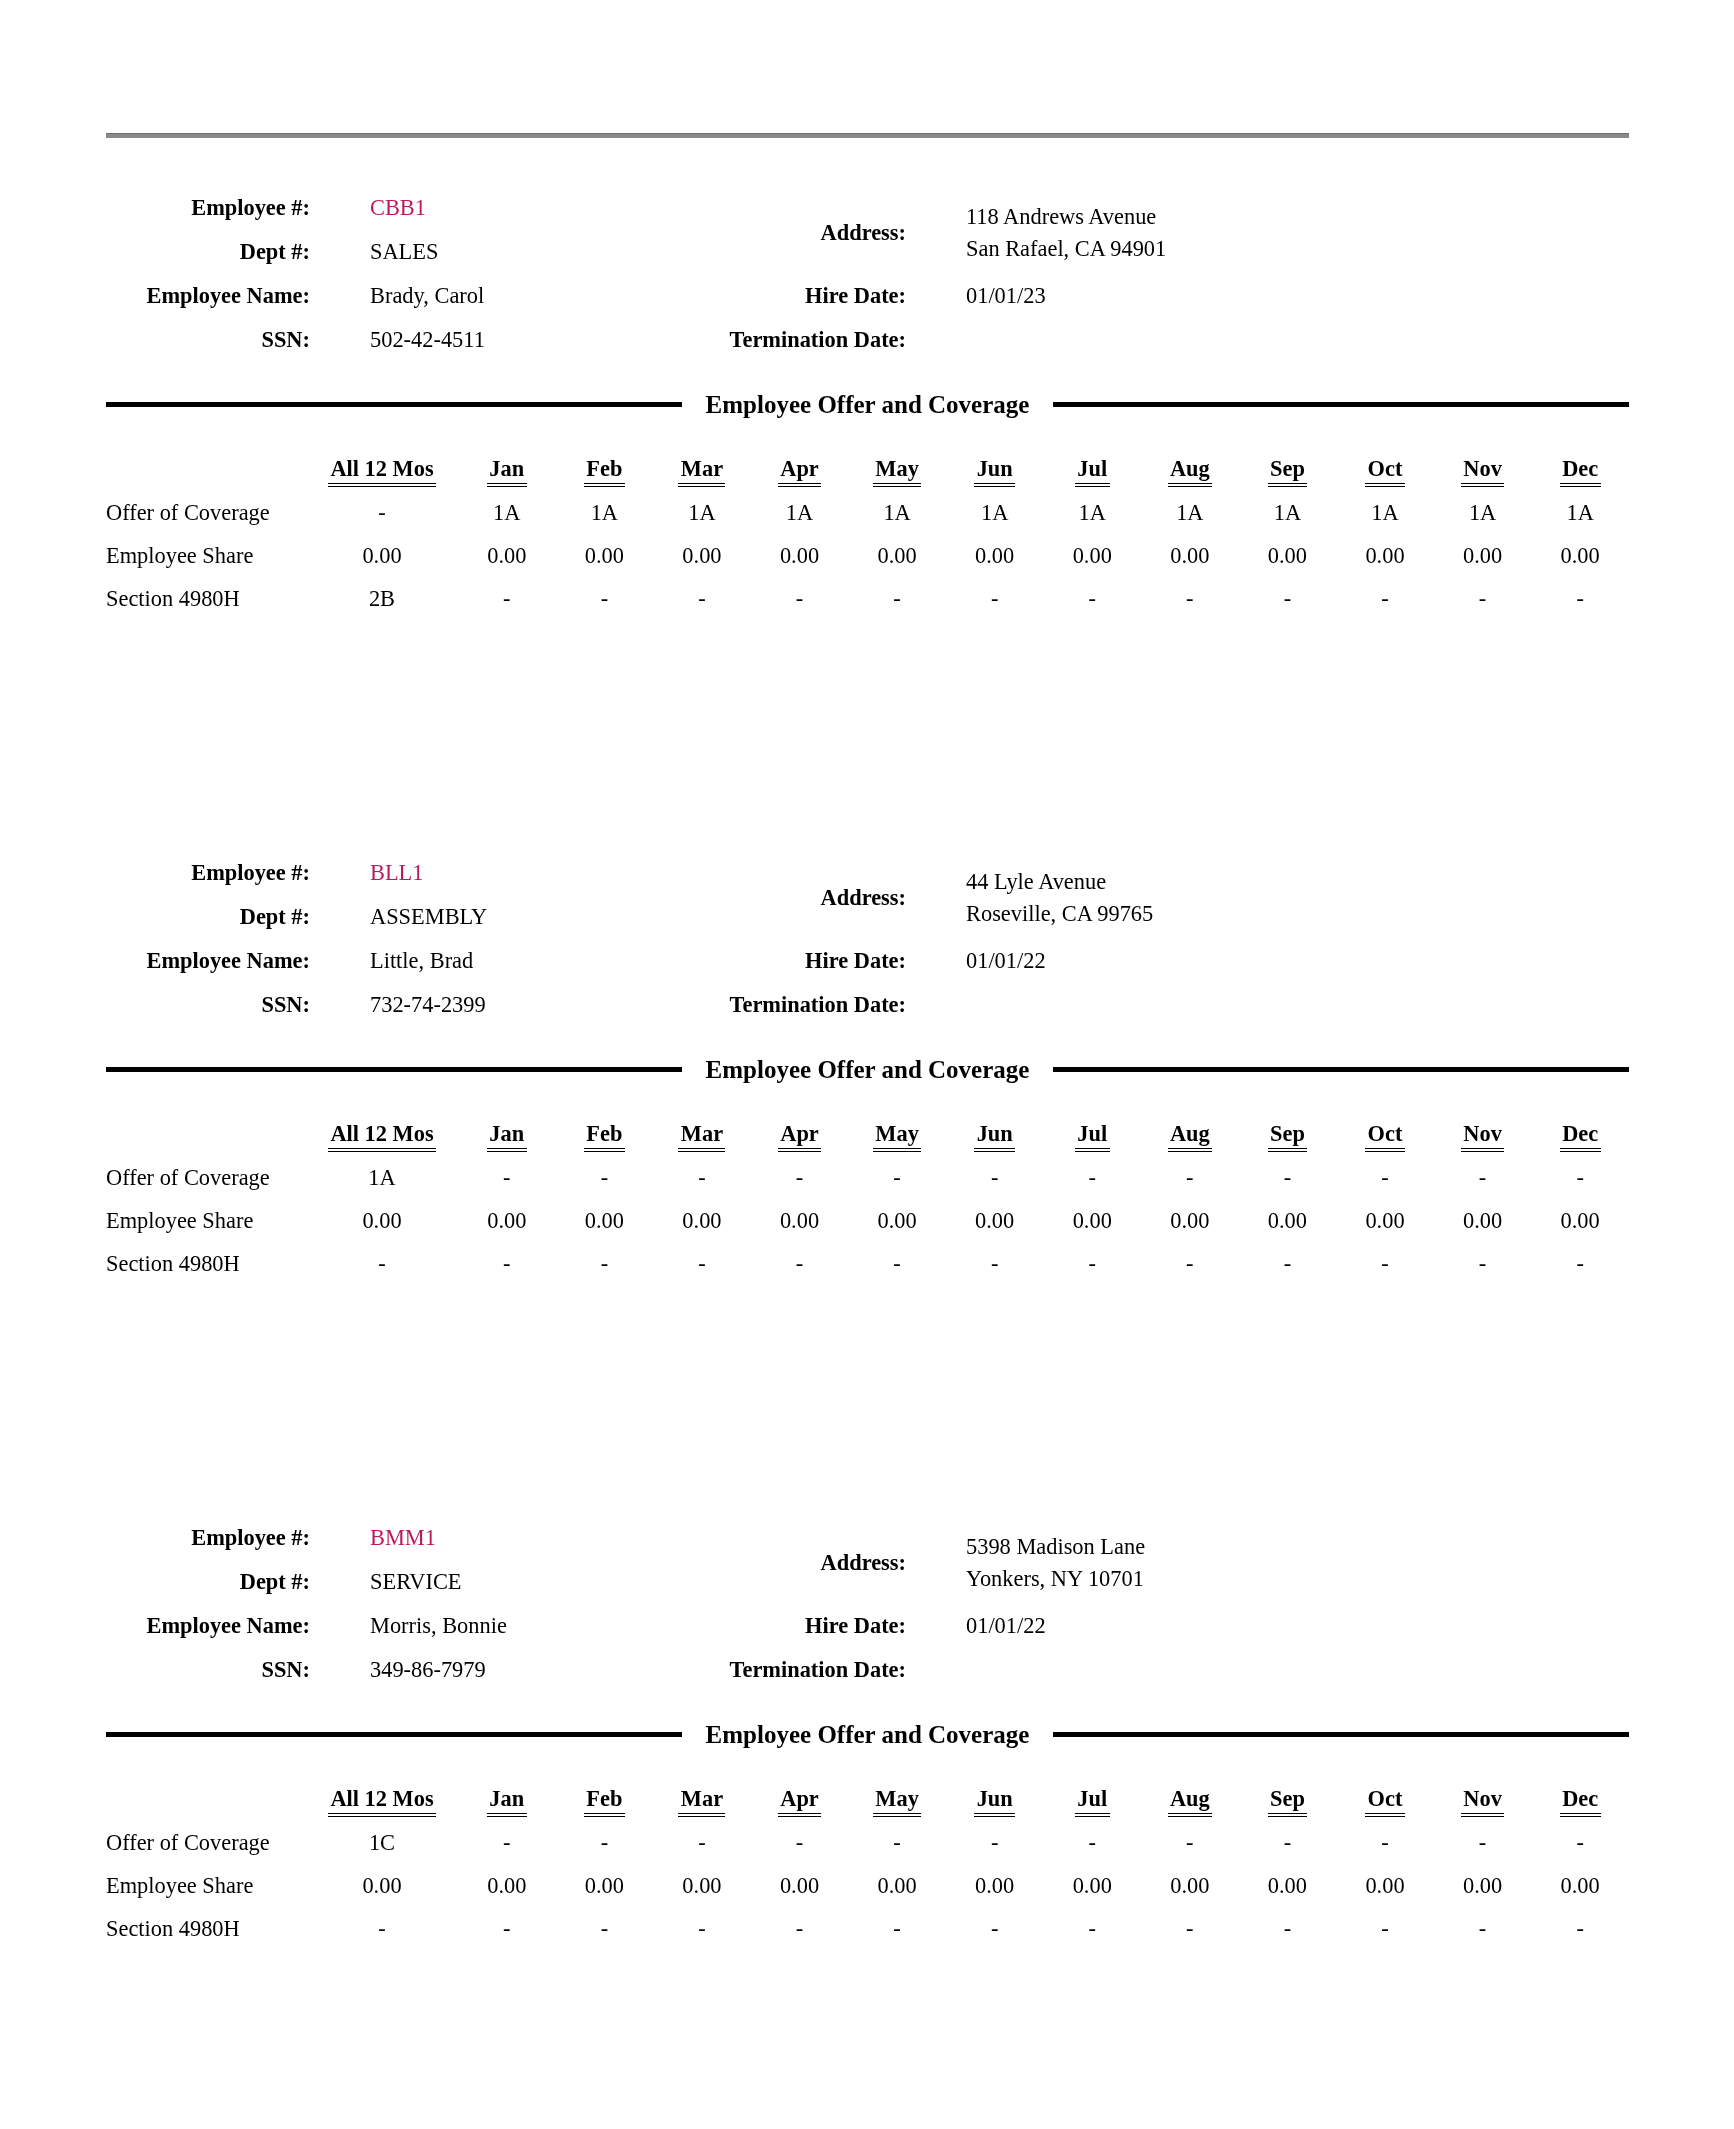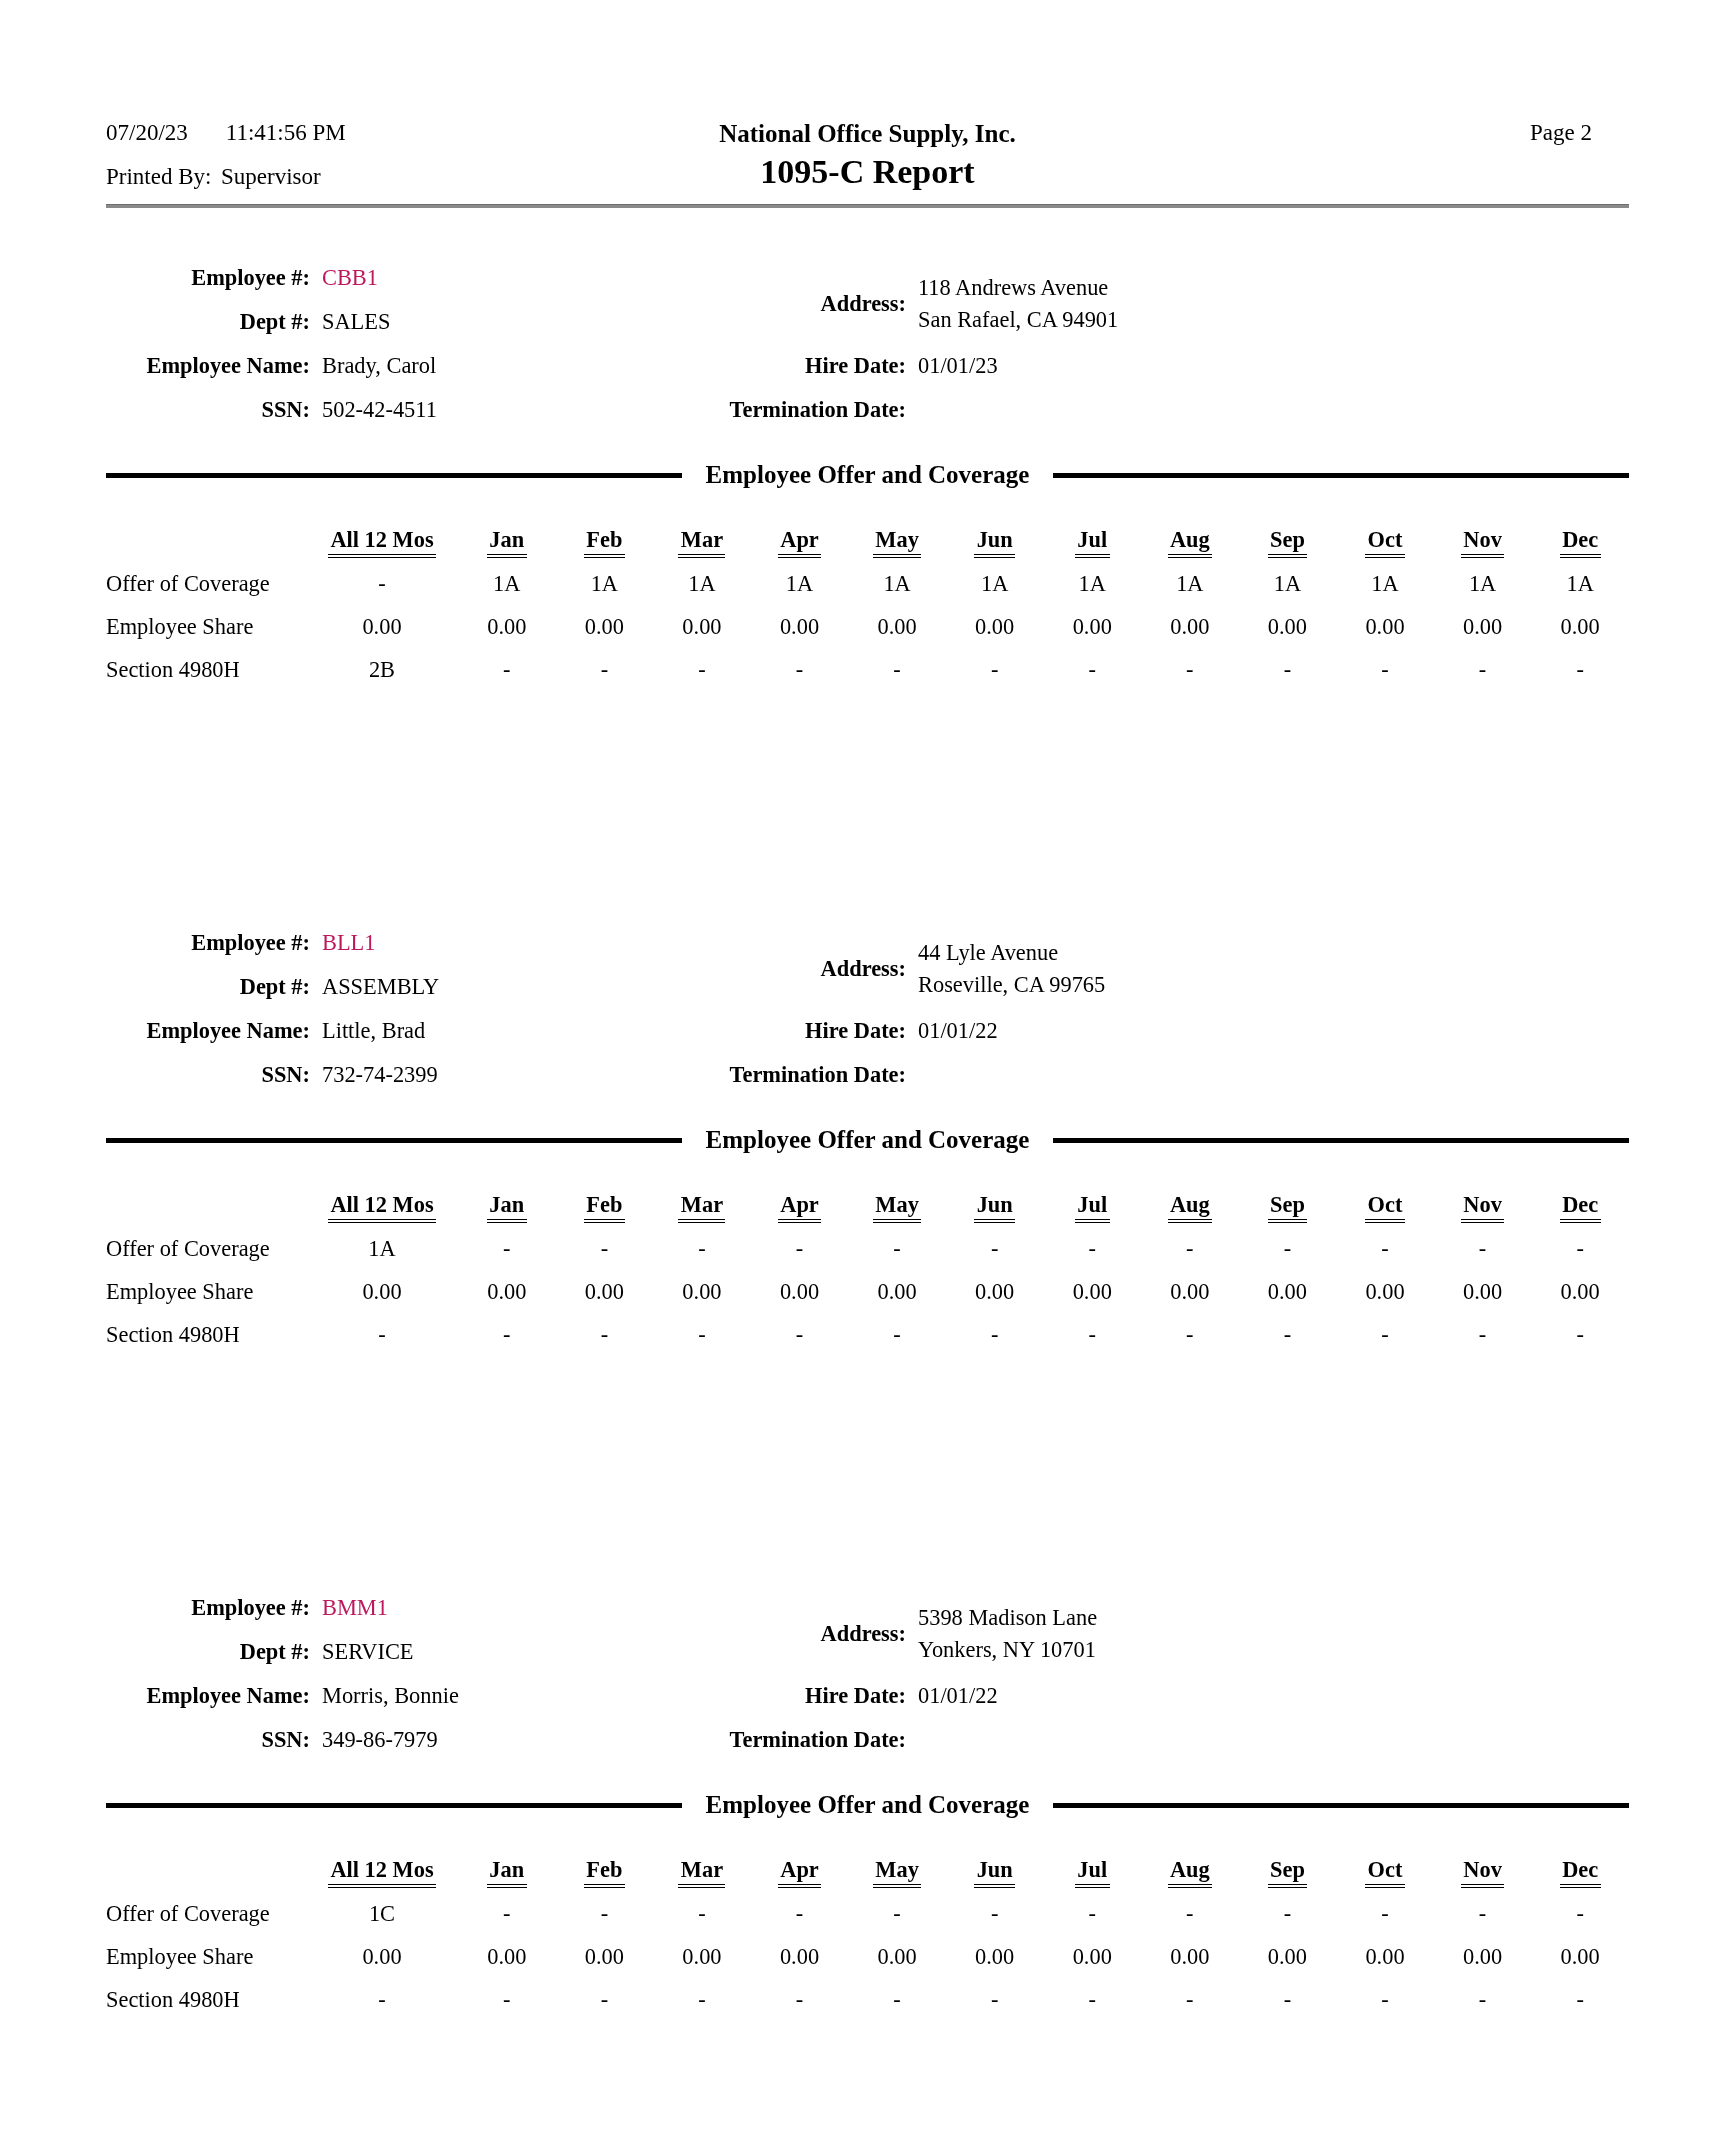--- a/index.html
+++ b/index.html
@@ -20,21 +20,21 @@
   .company { font-size:25px; font-weight:bold; }
   .report-title { font-size:34px; font-weight:bold; margin-top:4.8px; }
   .hdr-right { text-align:right; font-size:23px; padding-right:37px; }
   .header-rule { margin-top:12.8px; height:4.8px; background:#8a8a8a; border-top:0.8px solid #6f6f6f; }
 
   
   .employees { margin-top:48px; }
   .employee { margin-bottom:230px; }
 
   .info-grid { display:grid; grid-template-columns:564px 1fr; }
-  .field-row { display:flex; height:44px; line-height:44px; }
+  .field-row { display:flex; height:44px; line-height:44px;gap:48px; }
   .flabel { font-weight:bold; width:204px; text-align:right; white-space:nowrap; font-size:22.4px; }
   .fvalue { margin-left:12px; white-space:nowrap; font-size:22.4px; }
   .emp-num { color:#be185d; }
   .fields-right .flabel { width:236px; }
   .address-row { height:88px; align-items:center; }
   .address-row .flabel, .address-row .fvalue { line-height:32px; padding-top:6.4px; }
   .addr-line { display:block; }
 
   
   .section-divider { display:flex; align-items:center; gap:20px; margin-top:29px; }
@@ -48,37 +48,20 @@
   .all12-col { width:152px; }
   .colhead { display:inline-block; border-bottom:4.8px double #000; padding:0 2.4px 0.8px 2.4px; white-space:nowrap; }
   .coverage-table td { text-align:center; height:43px; vertical-align:middle; }
   .coverage-table td.rowlabel { text-align:left; }
 </style>
 </head>
 <body>
 
 <div class="page">
 
-  <div class="report-header">
-    <div class="hdr-left">
-      <div class="hdr-date-row">
-        <span>07/20/23</span>
-        <span>11:41:56 PM</span>
-      </div>
-      <div class="hdr-printedby">
-        <span>Printed By:</span>
-        <span>Supervisor</span>
-      </div>
-    </div>
-    <div class="hdr-center">
-      <div class="company">National Office Supply, Inc.</div>
-      <div class="report-title">1095-C Report</div>
-    </div>
-    <div class="hdr-right">Page 2</div>
-  </div>
 
   <div class="header-rule"></div>
 
   <div class="employees" id="employees">
   <section class="employee">
     <div class="info-grid">
       <div class="fields-left">
         <div class="field-row">
           <span class="flabel">Employee #:</span>
           <span class="fvalue emp-num">CBB1</span>

